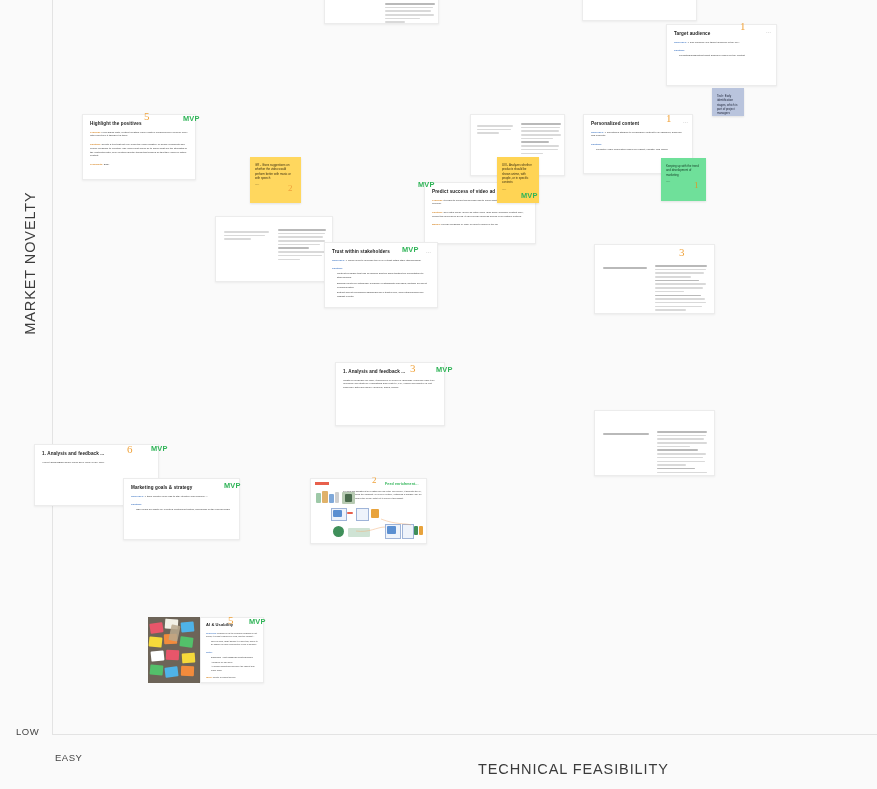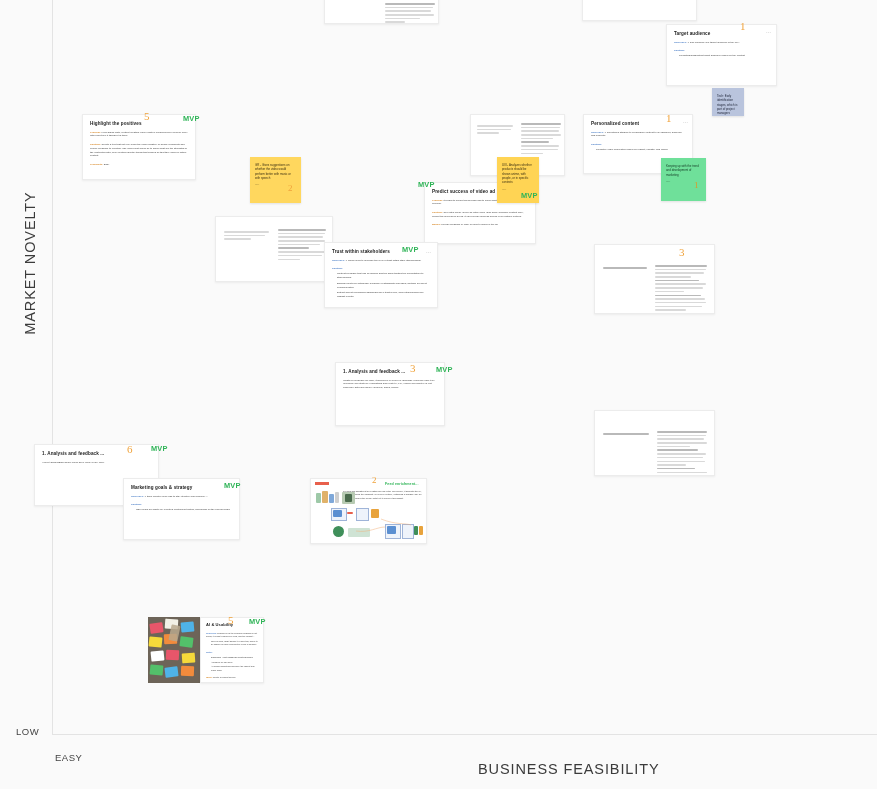--- a/index.html
+++ b/index.html
@@ -102,21 +102,21 @@
   .dgm .chip{position:absolute;border-radius:1px;}
 </style>
 </head>
 <body>
 
 <div id="board">
 
   <div class="axis-v"></div>
   <div class="axis-h"></div>
   <div class="ylabel">MARKET NOVELTY</div>
-  <div class="xlabel">BUSINESS FEASIBILITY</div>
+  <div class="xlabel">TECHNICAL FEASIBILITY</div>
   <div class="tick-low">LOW</div>
   <div class="tick-easy">EASY</div>
 
   <div class="card" style="left:324px;top:-22px;width:115px;height:46px;">
     <div class="block" style="left:60px;top:24px;width:50px;">
       <div class="tl d" style="width:100%"></div>
       <div class="tl" style="width:96%"></div>
       <div class="tl" style="width:92%"></div>
       <div class="tl" style="width:98%"></div>
       <div class="tl" style="width:70%"></div>

